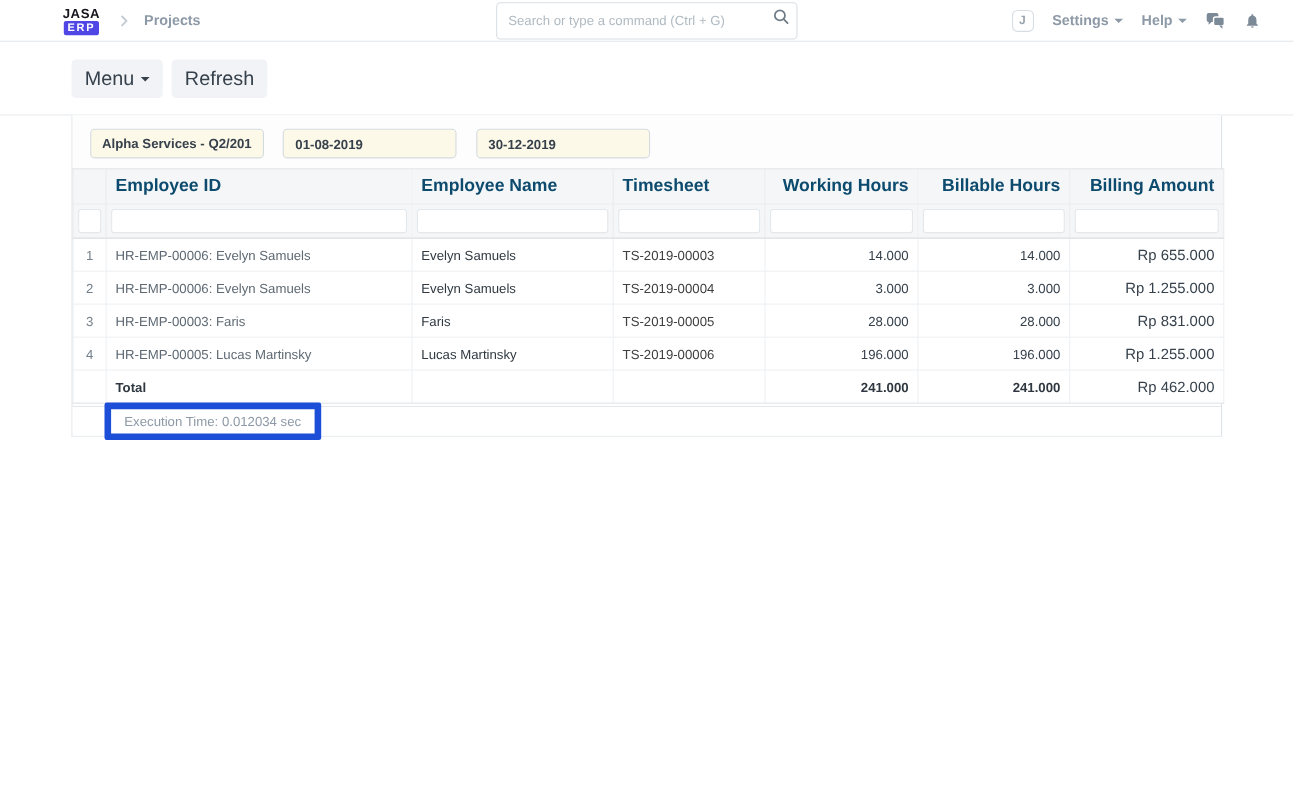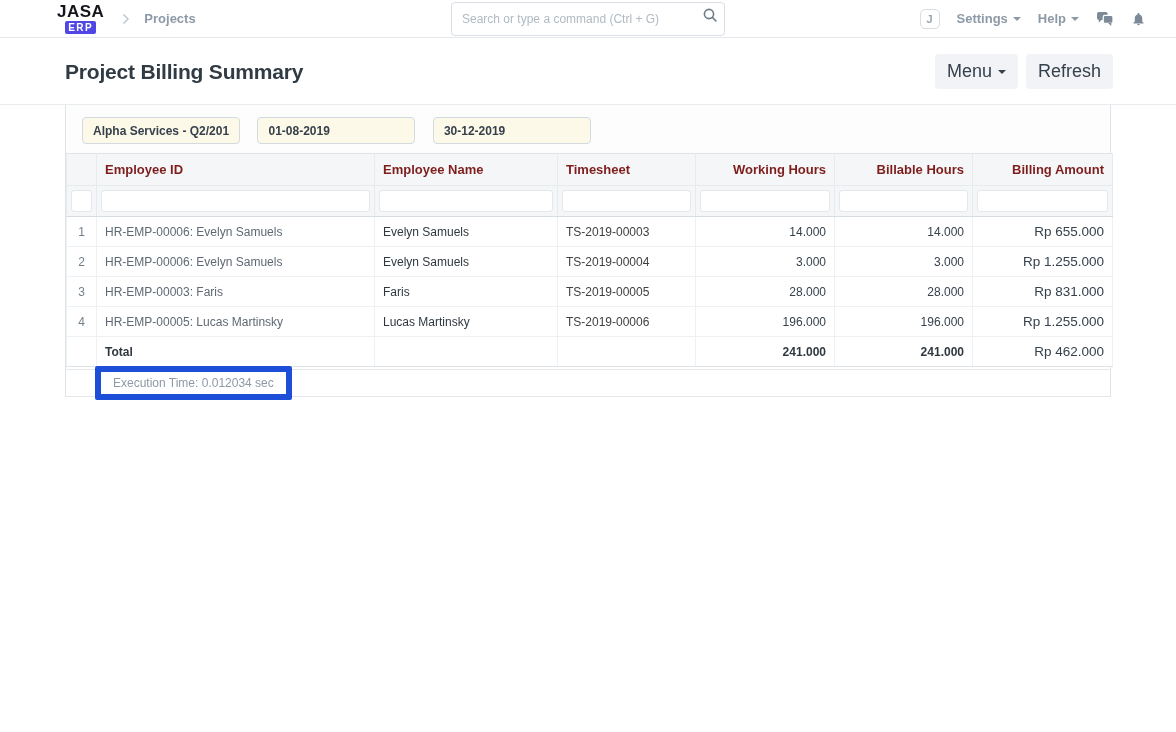--- a/index.html
+++ b/index.html
@@ -14,21 +14,21 @@
   .navbar {
     height: 38px;
     display: flex;
     align-items: center;
     padding: 0 30px 0 57px;
     border-bottom: 1px solid #e4e8ec;
     background: #fff;
     position: relative;
   }
   .logo { display: flex; flex-direction: column; align-items: center; line-height: 1; text-decoration: none; cursor: pointer; }
-  .logo-top { font-size: 17px; font-weight: 800; color: #15151c; letter-spacing: 0.5px; }
+  .logo-top { font-size: 12px; font-weight: 800; color: #15151c; letter-spacing: 0.5px; }
   .logo-bottom {
     background: #4f46e5; color: #fff; font-size: 10px; font-weight: 700;
     letter-spacing: 1.5px; padding: 2px 3px 1px 3px; border-radius: 2px; margin-top: 1px;
   }
   .crumb-sep { margin: 0 10px 0 14px; display: flex; align-items: center; }
   .breadcrumb { font-size: 13px; font-weight: 700; color: #8d99a6; cursor: pointer; text-decoration: none; }
 
   .search-wrap {
     position: absolute; left: 50%; top: 50%;
     transform: translate(-50%, -50%);
@@ -88,22 +88,22 @@
     font-size: 12px; font-weight: 700; color: #36414c;
     padding: 0 10px; font-family: inherit; outline: none;
     white-space: nowrap; overflow: hidden;
   }
 
   
   table.report { width: 100%; border-collapse: collapse; table-layout: fixed; font-size: 12px; }
   table.report th, table.report td { overflow: hidden; white-space: nowrap; }
 
   thead th {
-    height: 32px; background: #f4f6f7; color: #7f1d1d;
-    font-weight: 700; font-size: 13px; text-align: left;
+    height: 32px; background: #f4f6f7; color: #0c4a6e;
+    font-weight: 700; font-size: 16px; text-align: left;
     padding: 0 8px; border: 1px solid #e7ebee; border-top: 1px solid #dfe4e8;
     cursor: pointer;
   }
   thead th.num-h { text-align: right; }
 
   tr.filter-row td {
     background: #f4f6f7; padding: 4px 4px;
     border: 1px solid #e7ebee; border-bottom: 1px solid #d6dce1;
   }
   .col-filter {
@@ -184,21 +184,20 @@
     </span>
     <span class="nav-icon">
       <svg width="15" height="16" viewBox="0 0 24 24" fill="#7c8a97">
           <path d="M12 22c1.1 0 2-.9 2-2h-4c0 1.1.9 2 2 2zm6-6v-5c0-3.07-1.63-5.64-4.5-6.32V4c0-.83-.67-1.5-1.5-1.5S10.5 3.17 10.5 4v.68C7.63 5.36 6 7.92 6 11v5l-2 2v1h16v-1l-2-2z"></path>
         </svg>
     </span>
   </div>
 </nav>
 
 <div class="page-head">
-  <h1 class="page-title">Project Billing Summary</h1>
   <div class="head-actions">
     <button class="btn">
       <span>Menu</span>
       <span class="caret"></span>
     </button>
     <button class="btn">
       <span>Refresh</span>
     </button>
   </div>
 </div>

